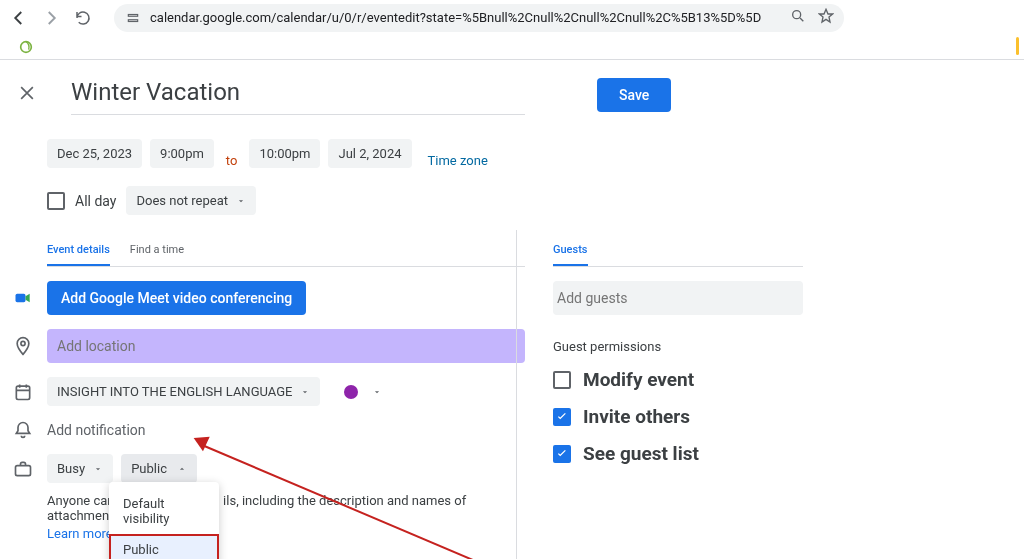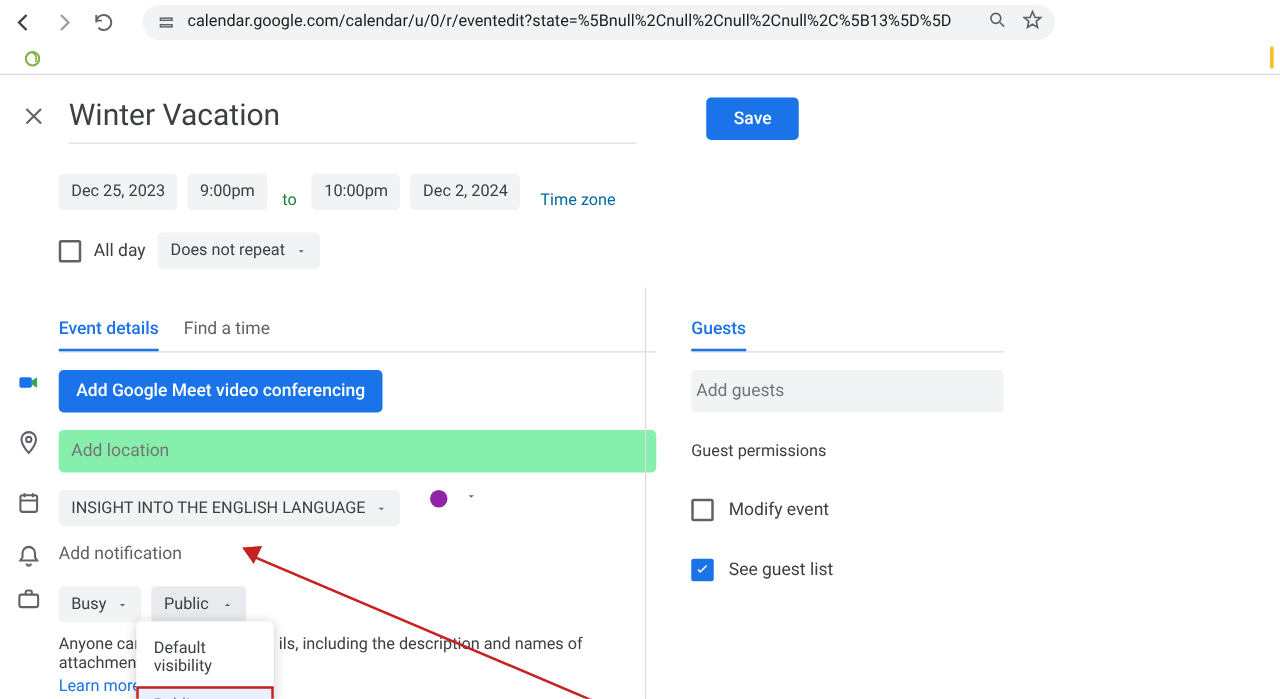--- a/index.html
+++ b/index.html
@@ -10,67 +10,67 @@
     .url-bar { flex: 1; max-width: 730px; height: 28px; background: #f1f3f4; border-radius: 14px; display: flex; align-items: center; padding: 0 10px; margin-left: 8px; }
     .url-prefix-icon { width: 18px; height: 18px; margin-right: 8px; display:flex; align-items:center; justify-content:center; color:#5f6368; }
     .url-text { font-size: 13px; color: #202124; flex: 1; }
     .url-actions { display: flex; gap: 12px; color: #5f6368; margin-left:auto; }
     
     .tab-strip { height: 25px; border-bottom: 1px solid #dadce0; display: flex; align-items: center; padding-left: 18px; position:relative; }
     .tab-icon { width: 16px; height: 16px; }
     .yellow-bar { position:absolute; right:5px; top:2px; width:3px; height:18px; background:#fbc02d; border-radius:2px;}
     
     .content { padding: 18px 15px 0 15px; }
-    .header-row { display: flex; align-items: flex-start; gap: 16px; }
+    .header-row { display: flex; align-items: flex-start; gap: 32px; }
     .close-btn { width: 24px; height: 24px; display: flex; align-items: center; justify-content: center; cursor: pointer; color: #5f6368; margin-top: 3px; }
     .title-input { font-size: 24px; font-weight: 400; color: #3c4043; border: none; border-bottom: 1px solid #dadce0; padding: 0 0 8px 0; width: 454px; outline: none; }
     .save-btn { background: #1a73e8; color: #fff; border: none; border-radius: 4px; padding: 9px 22px; font-size: 14px; font-weight: 500; cursor: pointer; margin-left: 40px; }
     
     .main-area { margin-left: 32px; }
     
     .datetime-row { display: flex; align-items: flex-end; gap: 8px; margin-top: 24px; font-size: 13px; color: #3c4043; }
     .dt-chip { background: #f1f3f4; padding: 7px 10px; border-radius: 4px; cursor: pointer; }
-    .dt-to { color: #15803d; padding: 0 4px; }
+    .dt-to { color: #c2410c; padding: 0 4px; }
     .tz-link { color: #0369a1; margin-left: 8px; }
     
     .allday-row { display: flex; align-items: center; gap: 10px; margin-top: 18px; font-size: 14px; color: #3c4043; }
     .checkbox { width: 18px; height: 18px; border: 2px solid #5f6368; border-radius: 2px; cursor: pointer; }
     .repeat-dd { background: #f1f3f4; padding: 7px 10px; border-radius: 4px; display: flex; align-items: center; gap: 8px; cursor: pointer; font-size:13px; }
     
     .columns { display: flex; gap: 16px; margin-top: 28px; position:relative; }
     .left-col { width: 478px; }
     .right-col { width: 250px; margin-left:12px; }
     
     .tabs-row { display: flex; gap: 20px; border-bottom: 1px solid #dadce0; }
-    .tab { font-size: 14px; color: #5f6368; padding: 0 0 8px 0; cursor: pointer; margin-top: 12px; }
+    .tab { font-size: 11px; color: #5f6368; padding: 0 0 8px 0; cursor: pointer; }
     .tab.active { color: #1a73e8; border-bottom: 2px solid #1a73e8; font-weight: 500; }
     
-    .detail-row { display: flex; align-items: flex-start; gap: 14px; margin-top: 14px; }
+    .detail-row { display: flex; align-items: center; gap: 14px; margin-top: 14px; }
     .row-icon { width: 20px; height: 20px; display: flex; align-items: center; justify-content: center; color: #5f6368; flex-shrink: 0; margin-left:-34px; }
     
     .meet-btn { background: #1a73e8; color: #fff; border: none; border-radius: 4px; padding: 9px 14px; font-size: 14px; font-weight: 500; cursor: pointer; }
-    .loc-input { width: 100%; background: #86efac; border: none; padding: 9px 10px; border-radius: 4px; font-size: 14px; color: #5f6368; outline: none; }
+    .loc-input { width: 100%; background: #c4b5fd; border: none; padding: 9px 10px; border-radius: 4px; font-size: 14px; color: #5f6368; outline: none; }
     .notif-text { font-size: 14px; color: #5f6368; cursor: pointer; }
     
     .cal-dd { background: #f1f3f4; padding: 7px 10px; border-radius: 4px; font-size: 13px; color: #3c4043; display: inline-flex; align-items: center; gap: 8px; cursor: pointer; }
     .color-dot { width: 14px; height: 14px; border-radius: 50%; background: #8e24aa; display: inline-block; margin-left: 10px; cursor:pointer; }
     
     .vis-row { display: flex; gap: 8px; align-items: center; }
     .vis-dd { background: #e8eaed; padding: 7px 10px; border-radius: 4px; font-size: 13px; color: #3c4043; display: inline-flex; align-items: center; gap: 10px; cursor: pointer; }
     
     .vis-note { font-size: 13px; color: #3c4043; margin-top: 10px; }
     .learn-link { color: #1a73e8; cursor: pointer; font-size: 13px; }
     
     .dropdown-menu { position: absolute; background: #fff; box-shadow: 0 2px 10px rgba(0,0,0,0.2); border-radius: 4px; padding: 6px 0; z-index: 100; width: 110px; }
     .dd-item { padding: 8px 14px; font-size: 13px; color: #3c4043; cursor: pointer; }
     .dd-item.selected { background: #e8f0fe; outline: 2px solid #c5221f; outline-offset: -2px; }
     
     .guests-input { width: 100%; background: #f1f3f4; border: none; padding: 9px 4px; border-radius: 4px; font-size: 14px; color: #5f6368; outline: none; margin-top: 14px; }
     .perm-title { font-size: 13px; color: #3c4043; margin-top: 24px; }
-    .perm-item { display: flex; align-items: center; gap: 12px; margin-top: 30px; font-size: 14px; color: #3c4043; }
+    .perm-item { display: flex; align-items: center; gap: 12px; margin-top: 14px; font-size: 19px; color: #3c4043; font-weight: bold; }
     .check-filled { width: 18px; height: 18px; background: #1a73e8; border-radius: 2px; display: flex; align-items: center; justify-content: center; }
     .check-filled svg { width: 14px; height: 14px; fill: #fff; }
     
     .arrow-annotation { position: absolute; z-index: 50; pointer-events:none; }
     .arrow-line { position:absolute; height:2px; background:#c5221f; transform-origin: left center; }
     .arrow-head { position:absolute; width:0; height:0; border-left:8px solid transparent; border-right:8px solid transparent; border-bottom:14px solid #c5221f; transform-origin:center; }
     
     .col-divider { width:1px; background:#dadce0; position:absolute; left:516px; top:230px; bottom:0; }
   </style>
 </head>
@@ -130,21 +130,21 @@
     <input class="title-input" value="Winter Vacation" style="">
     <button class="save-btn">Save</button>
   </div>
 
   <div class="main-area">
     <div class="datetime-row">
       <span class="dt-chip">Dec 25, 2023</span>
       <span class="dt-chip">9:00pm</span>
       <span class="dt-to">to</span>
       <span class="dt-chip">10:00pm</span>
-      <span class="dt-chip">Dec 2, 2024</span>
+      <span class="dt-chip">Jul 2, 2024</span>
       <span class="tz-link">Time zone</span>
     </div>
 
     <div class="allday-row">
       <span class="checkbox"></span>
       <span>All day</span>
       <span class="repeat-dd">
         <span>Does not repeat</span>
         <svg viewBox="0 0 24 24" width="10" height="10" fill="#5f6368">
             <path d="M7 10l5 5 5-5z"></path>
@@ -252,20 +252,28 @@
         <div class="perm-item">
           <span class="checkbox"></span>
           <span>Modify event</span>
         </div>
         <div class="perm-item">
           <span class="check-filled">
               <svg viewBox="0 0 24 24">
                 <path d="M9 16l-4-4 1.5-1.5L9 13l8-8L18.5 6.5z"></path>
               </svg>
             </span>
+          <span>Invite others</span>
+        </div>
+        <div class="perm-item">
+          <span class="check-filled">
+              <svg viewBox="0 0 24 24">
+                <path d="M9 16l-4-4 1.5-1.5L9 13l8-8L18.5 6.5z"></path>
+              </svg>
+            </span>
           <span>See guest list</span>
         </div>
       </div>
     </div>
   </div>
 </div>
 
 <div class="col-divider"></div>
 
 <div class="arrow-annotation" style="left:196px; top:438px;">

